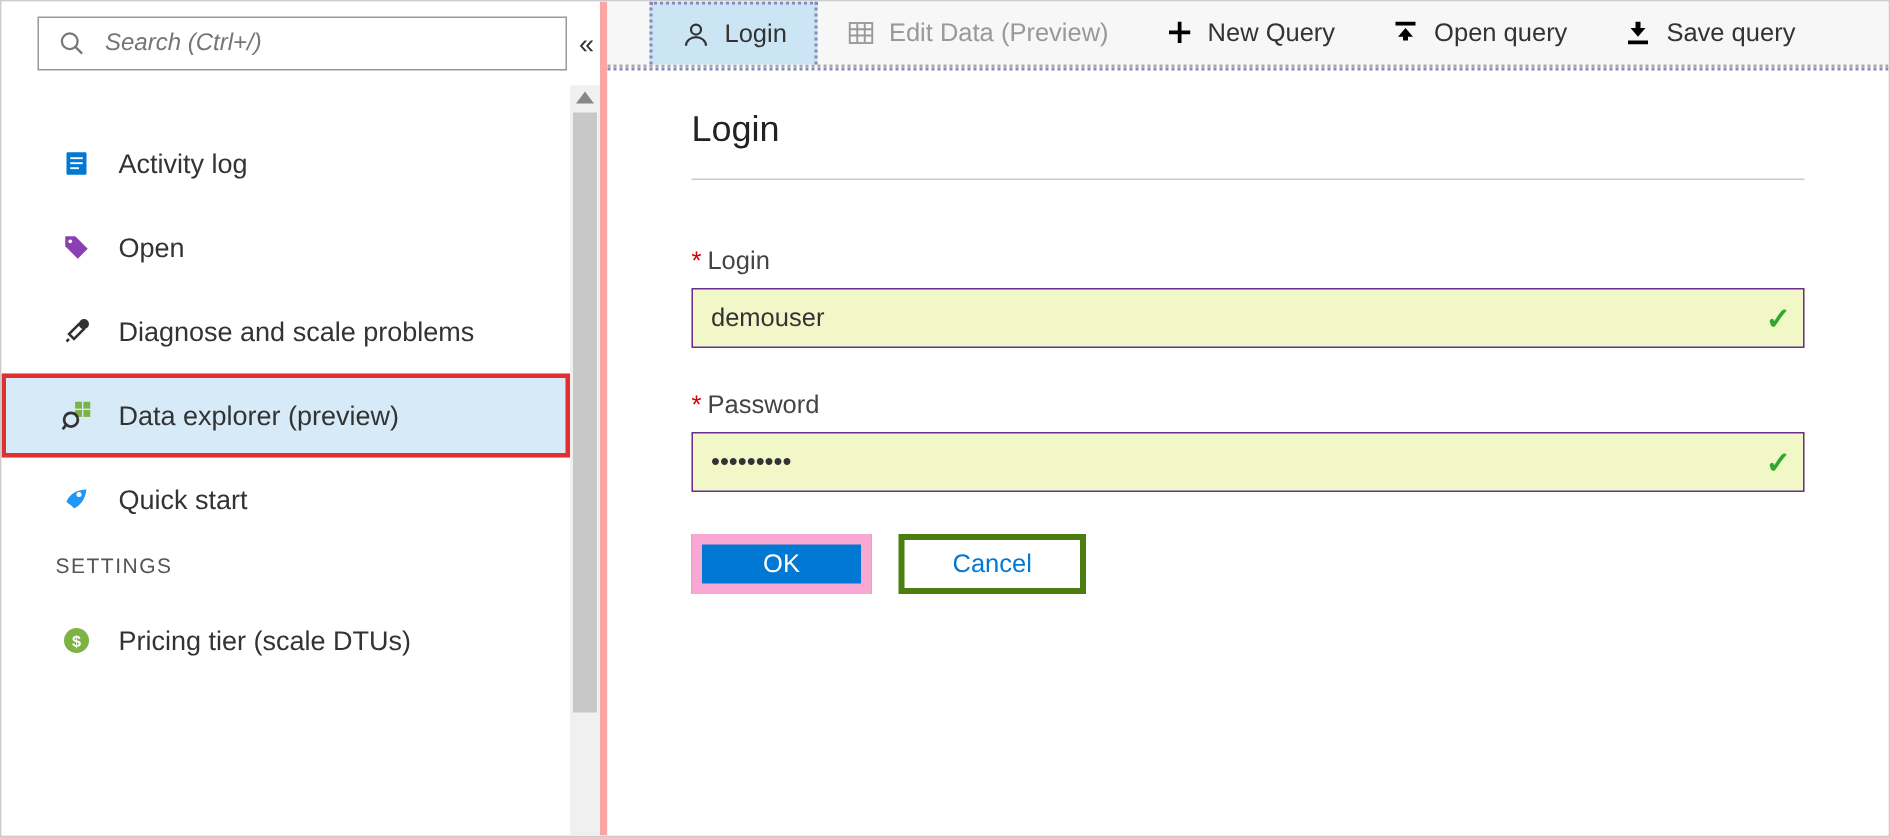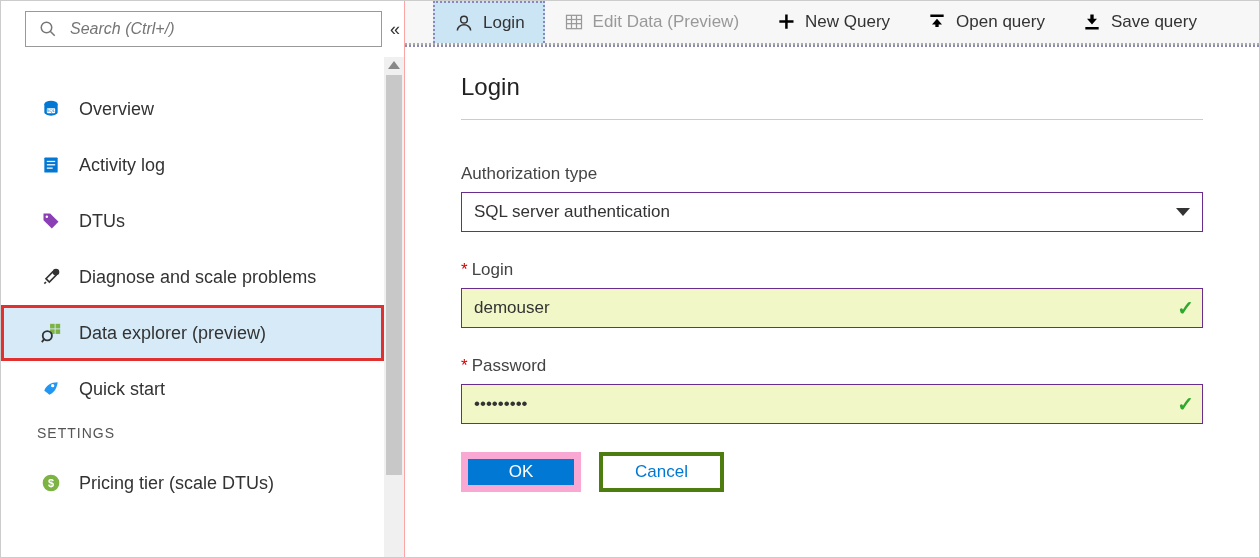--- a/index.html
+++ b/index.html
@@ -8,21 +8,21 @@
       background: #fff;
       width: 1260px;
       height: 558px;
       overflow: hidden;
       display: flex;
       border: 1px solid #ccc;
     }
     
     .sidebar {
       width: 404px;
-      border-right: 1px solid #fca5a5;
+      border-right: 5px solid #fca5a5;
       display: flex;
       flex-direction: column;
       background: #fff;
     }
     .search-row {
       display: flex;
       align-items: center;
       gap: 8px;
       padding: 10px 6px 10px 24px;
     }
@@ -234,52 +234,41 @@
           </svg>
       </span>
       <input type="text" placeholder="Search (Ctrl+/)" style="">
     </div>
     <span class="collapse-chevrons">«</span>
   </div>
 
   <div class="sidebar-body">
     <div class="nav-list">
 
-      <div class="nav-item">
-        <span class="nav-icon">
-          <svg width="20" height="20" viewBox="0 0 24 24">
-              <ellipse cx="12" cy="6" rx="8" ry="4" fill="#0078d4"></ellipse>
-              <path d="M4 6v10c0 2.2 3.6 4 8 4s8-1.8 8-4V6" fill="#0078d4"></path>
-              <rect x="7" y="11" width="10" height="6" rx="1" fill="#fff"></rect>
-              <text x="12" y="15.5" font-size="5" text-anchor="middle" fill="#0078d4" font-family="Arial">SQL</text>
-            </svg>
-        </span>
-        <span>Overview</span>
-      </div>
 
       <div class="nav-item">
         <span class="nav-icon">
           <svg width="20" height="20" viewBox="0 0 24 24">
               <rect x="4" y="3" width="16" height="18" rx="1" fill="#0078d4"></rect>
               <rect x="7" y="7" width="10" height="1.5" fill="#fff"></rect>
               <rect x="7" y="11" width="10" height="1.5" fill="#fff"></rect>
               <rect x="7" y="15" width="7" height="1.5" fill="#fff"></rect>
             </svg>
         </span>
         <span>Activity log</span>
       </div>
 
       <div class="nav-item">
         <span class="nav-icon">
           <svg width="20" height="20" viewBox="0 0 24 24">
               <path d="M3 3h8l10 10-8 8L3 11V3z" fill="#8a3fb5"></path>
               <circle cx="7" cy="7" r="1.5" fill="#fff"></circle>
             </svg>
         </span>
-        <span>DTUs</span>
+        <span>Open</span>
       </div>
 
       <div class="nav-item">
         <span class="nav-icon">
           <svg width="20" height="20" viewBox="0 0 24 24" fill="none" stroke="#333" stroke-width="2">
               <path d="M14 6l4 4-8 8-4-4 8-8z"></path>
               <path d="M6 18l-2 2"></path>
               <circle cx="18" cy="6" r="3" fill="#333"></circle>
             </svg>
         </span>
@@ -379,27 +368,20 @@
             <path d="M12 3l6 7h-4v5h-4v-5H6l6-7z" transform="rotate(180 12 9)"></path>
           </svg>
       </span>
       <span>Save query</span>
     </div>
   </div>
 
   <div class="content">
     <div class="page-title">Login</div>
 
-    <div class="field-group">
-      <div class="field-label">Authorization type</div>
-      <div class="select-box">
-        <span>SQL server authentication</span>
-        <span class="chev-down"></span>
-      </div>
-    </div>
 
     <div class="field-group">
       <div class="field-label">
         <span class="required-star">*</span>
         <span>Login</span>
       </div>
       <div class="text-input-wrap">
         <input type="text" value="demouser" style="">
         <span class="valid-check">✓</span>
       </div>

